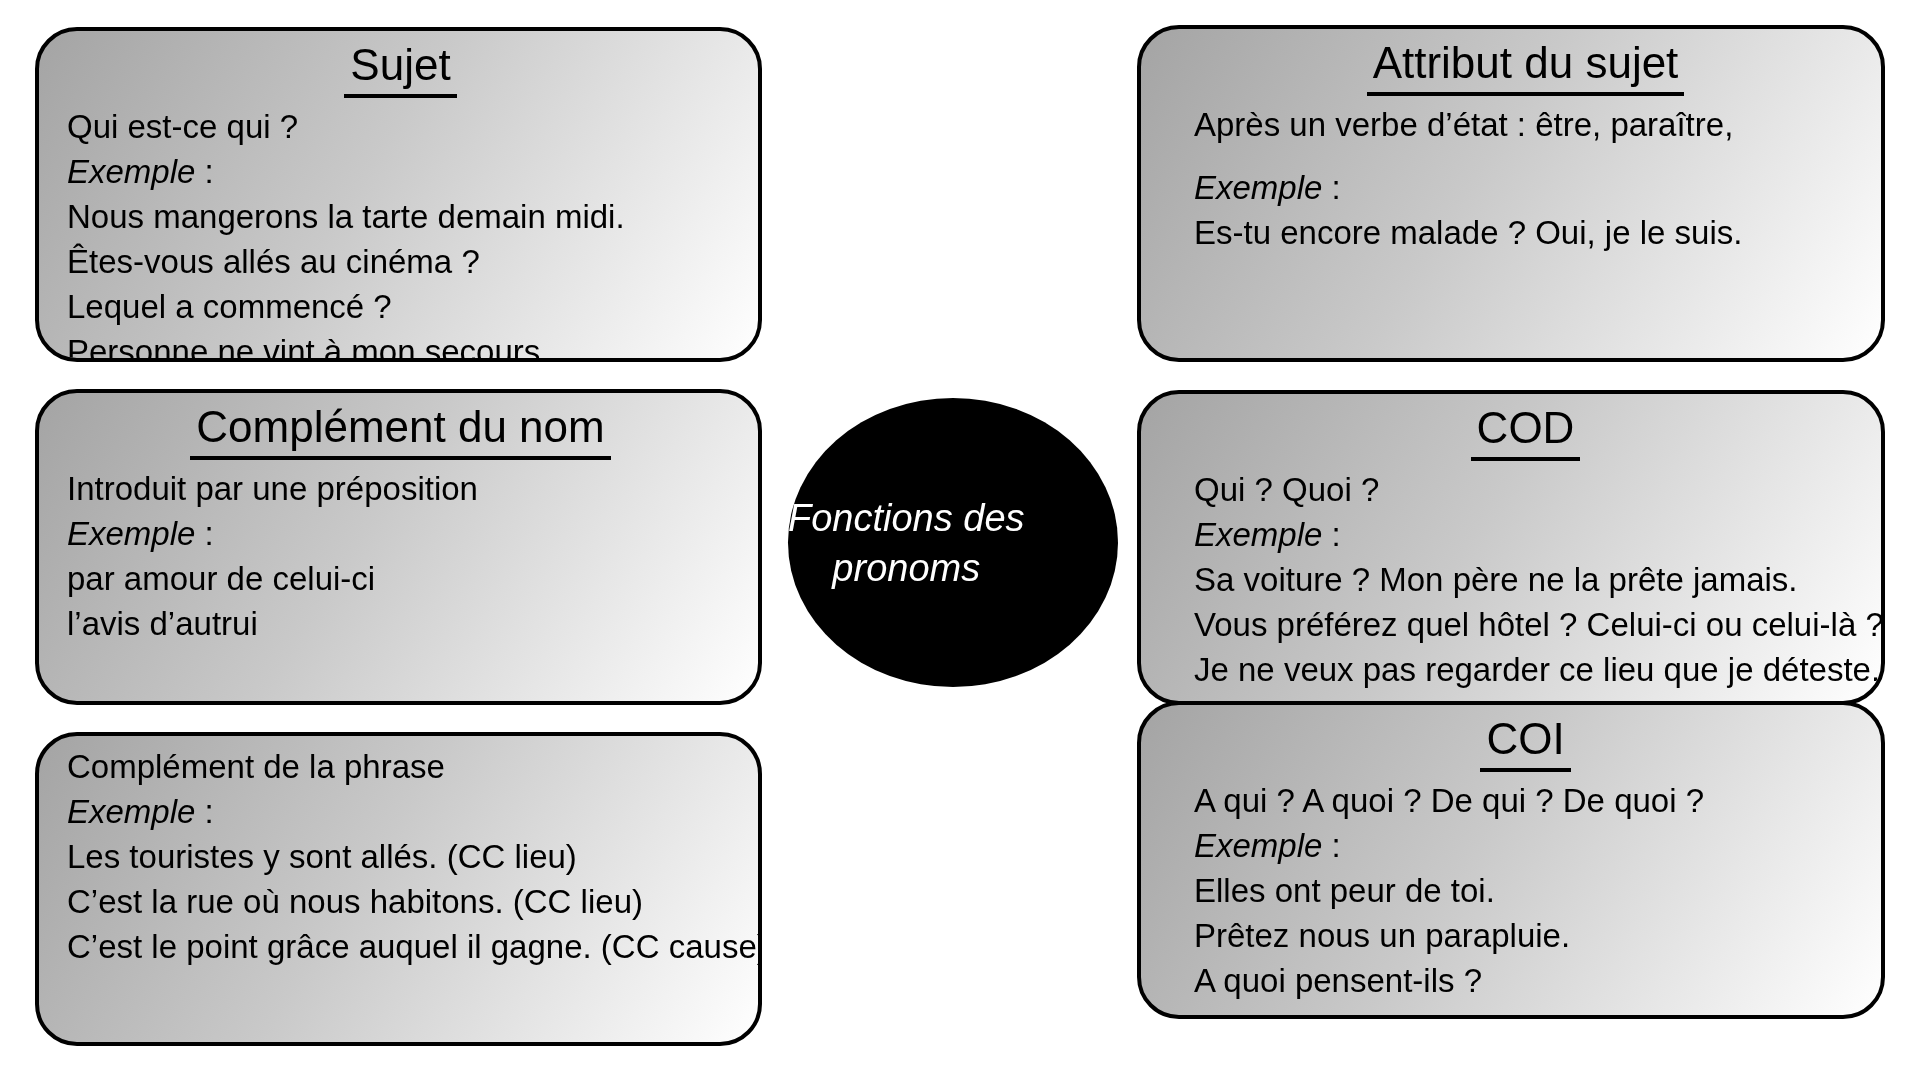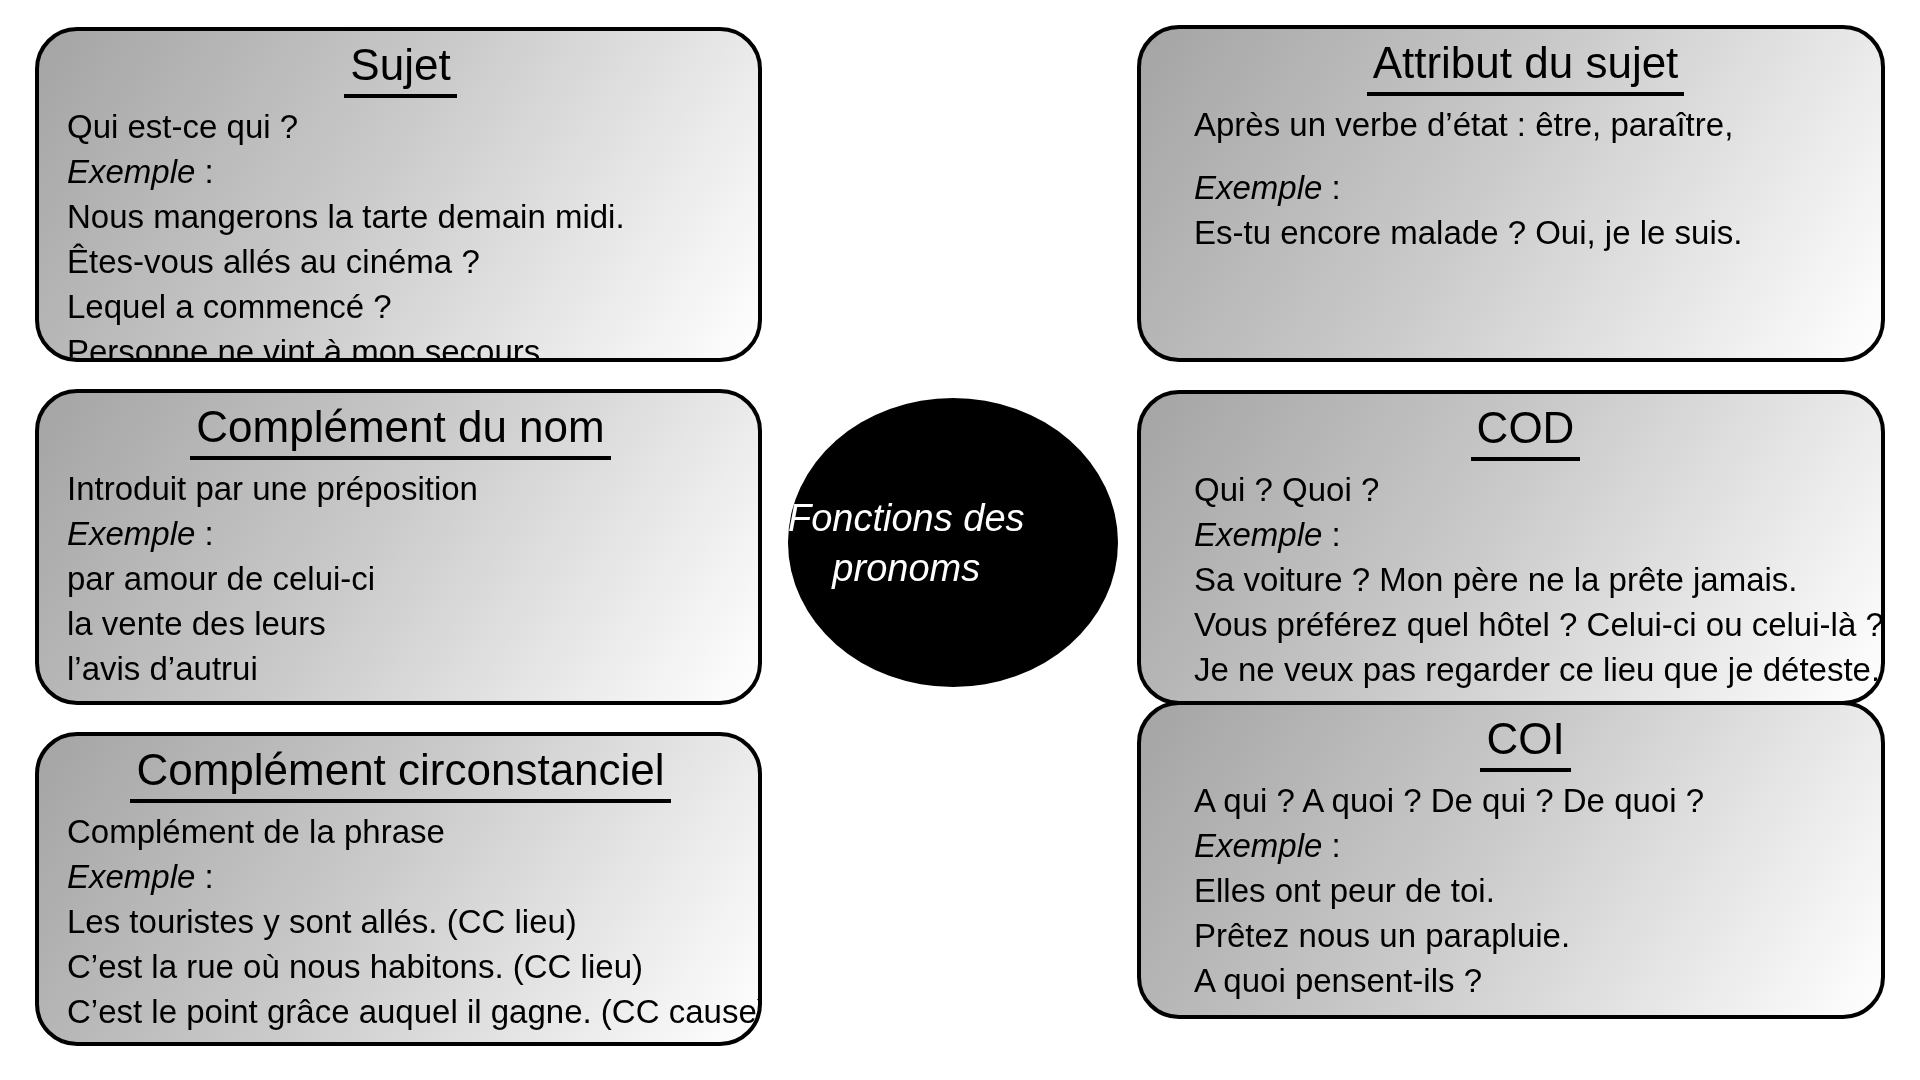--- a/index.html
+++ b/index.html
@@ -96,38 +96,36 @@
         <div class="line"><span>Es-tu encore malade ? Oui, je </span><span class="b">le</span><span> suis.</span></div>
       </div>
   </section>
 
   <section class="box b3 left">
     <h2 class="title"><span class="title-text">Complément du nom</span></h2>
     <div class="lines">
         <div class="line"><span>Introduit par une préposition</span></div>
         <div class="line"><span class="i">Exemple</span><span> :</span></div>
         <div class="line"><span>par amour de </span><span class="b">celui-ci</span></div>
-        <div class="line"><span>la vente des </span><span class="b">leurs</span></div>
         <div class="line"><span>l’avis d’</span><span class="b">autrui</span></div>
       </div>
   </section>
 
   <section class="box b4 right">
     <h2 class="title"><span class="title-text">COD</span></h2>
     <div class="lines">
         <div class="line"><span>Qui ? Quoi ?</span></div>
         <div class="line"><span class="i">Exemple</span><span> :</span></div>
         <div class="line"><span>Sa voiture ? Mon père ne </span><span class="b">la</span><span> prête jamais.</span></div>
         <div class="line"><span>Vous préférez quel hôtel ? </span><span class="b">Celui-ci</span><span> ou </span><span class="b">celui-là</span><span> ?</span></div>
         <div class="line"><span>Je ne veux pas regarder ce lieu </span><span class="b">que</span><span> je déteste.</span></div>
       </div>
   </section>
 
   <section class="box b5 left">
-    <h2 class="title"><span class="title-text">Complément circonstanciel</span></h2>
     <div class="lines">
         <div class="line"><span>Complément de la phrase</span></div>
         <div class="line"><span class="i">Exemple</span><span> :</span></div>
         <div class="line"><span>Les touristes </span><span class="b">y</span><span> sont allés. (CC lieu)</span></div>
         <div class="line"><span>C’est la rue </span><span class="b">où</span><span> nous habitons. (CC lieu)</span></div>
         <div class="line"><span>C’est le point grâce </span><span class="b">auquel</span><span> il gagne. (CC cause)</span></div>
       </div>
   </section>
 
   <section class="box b6 right">

